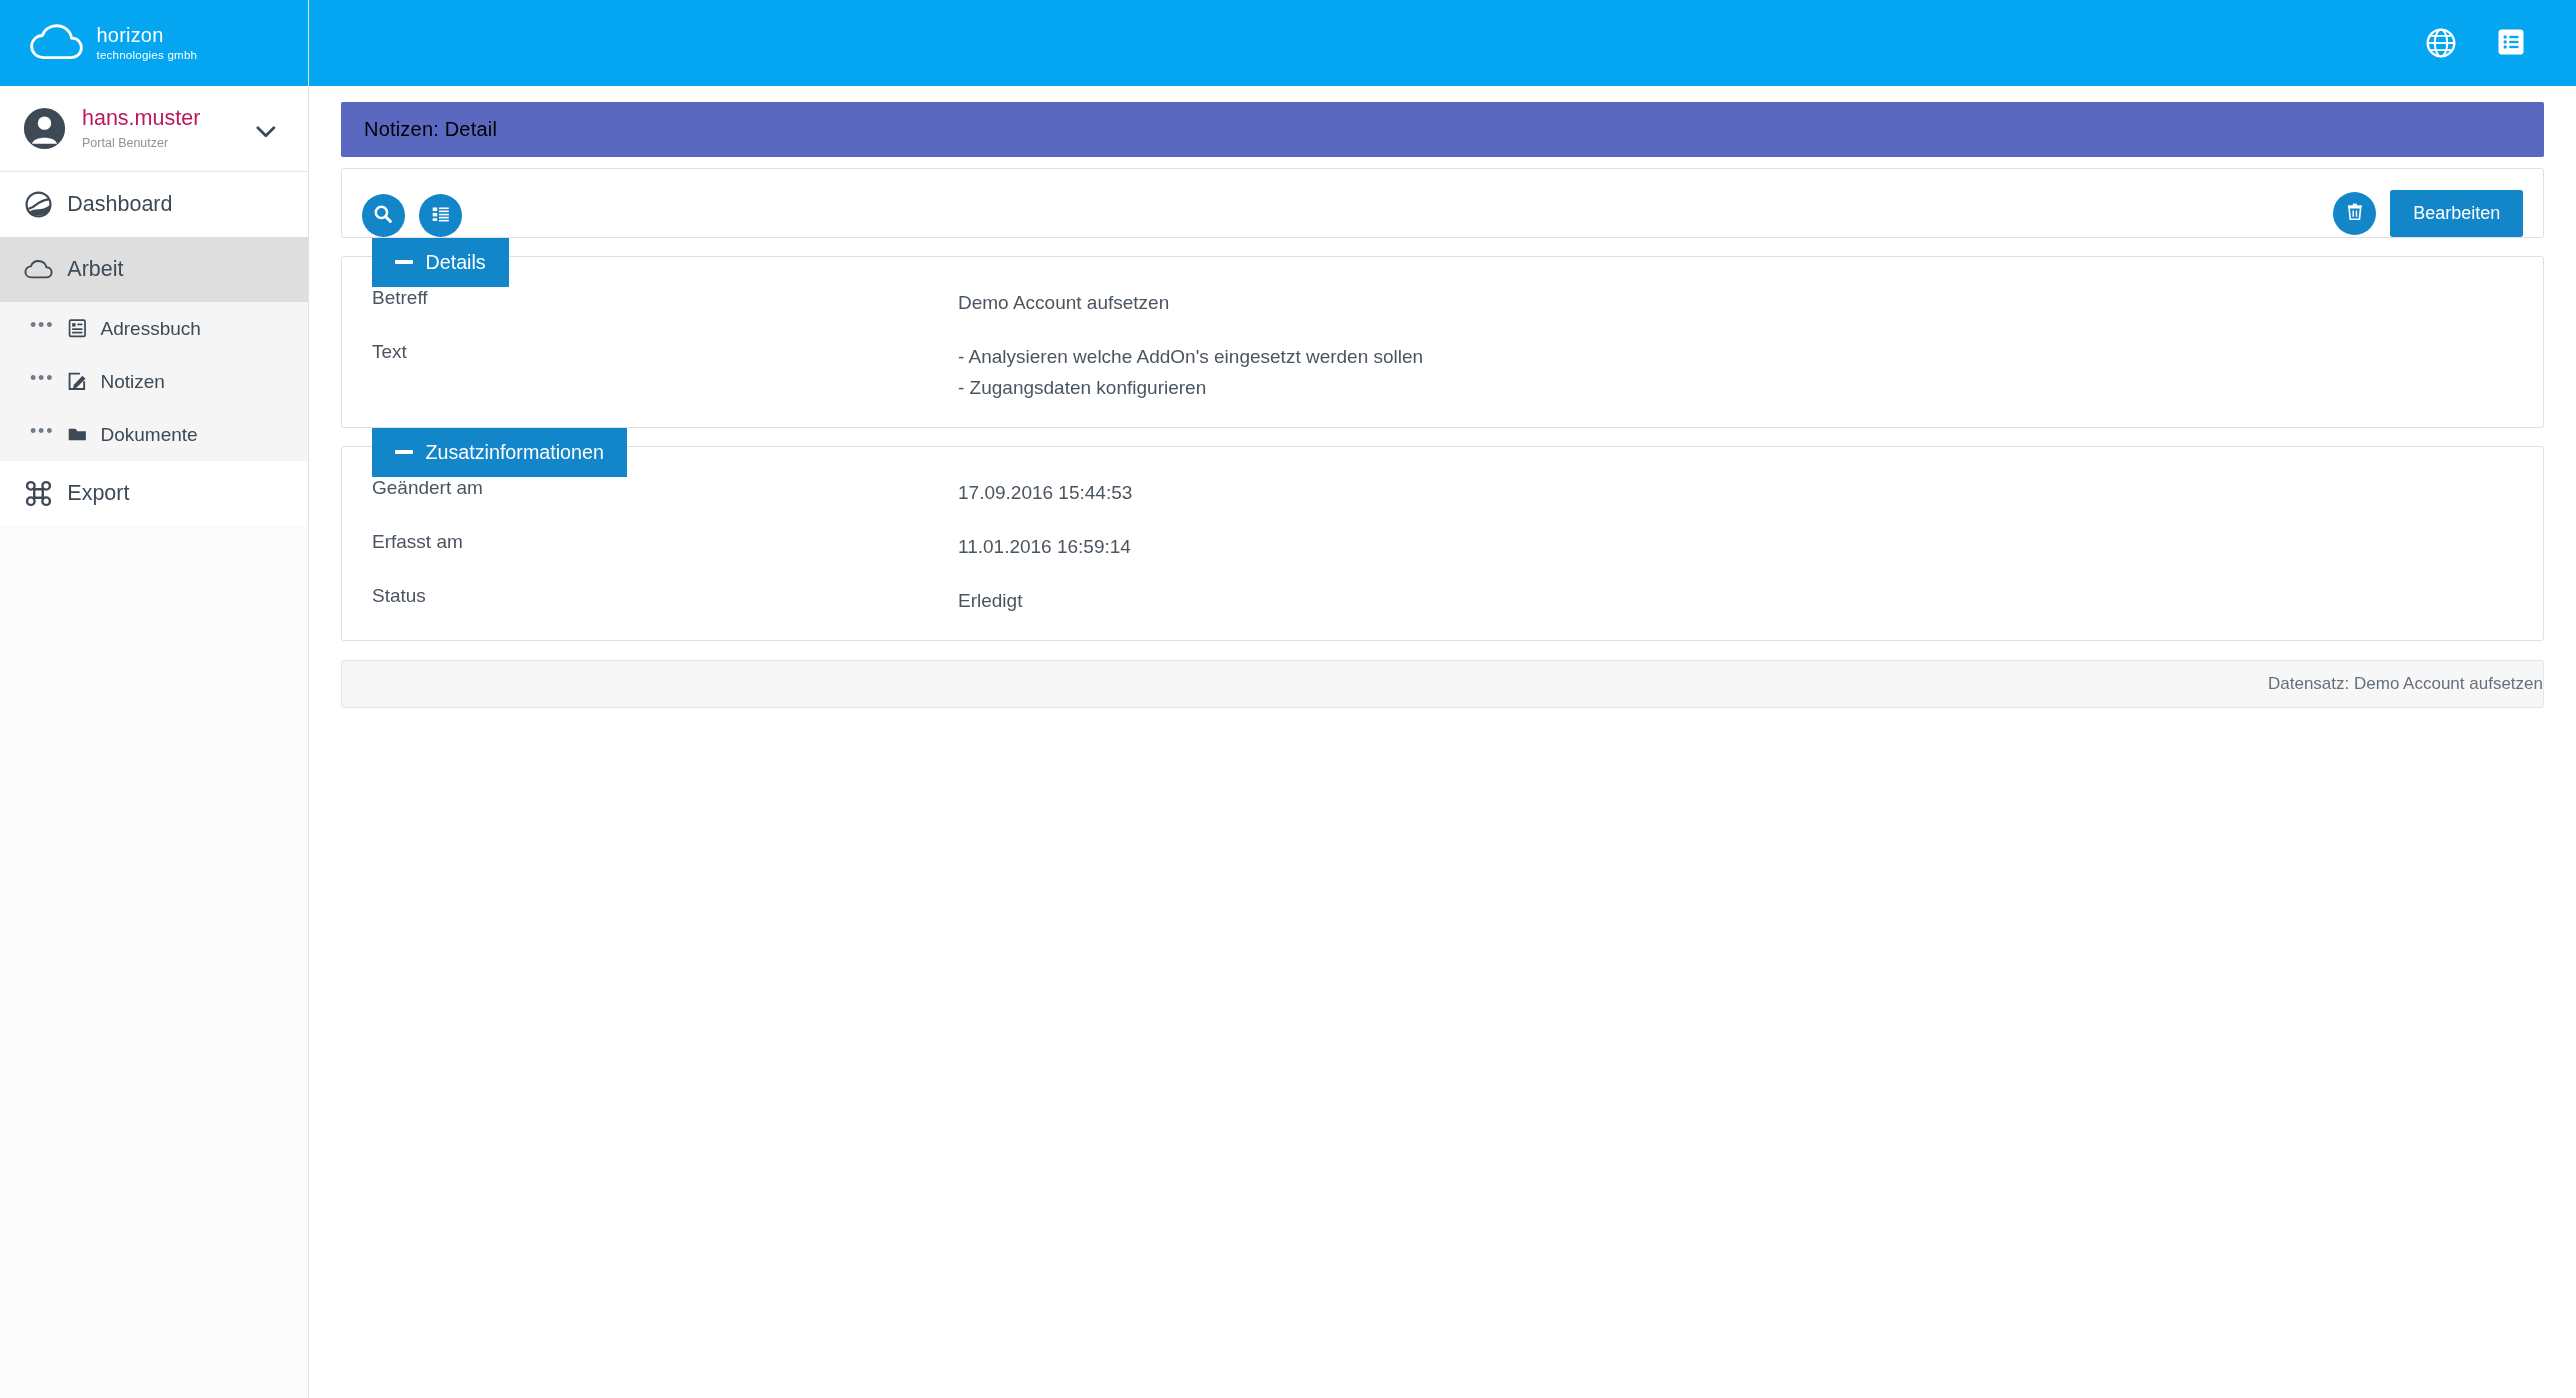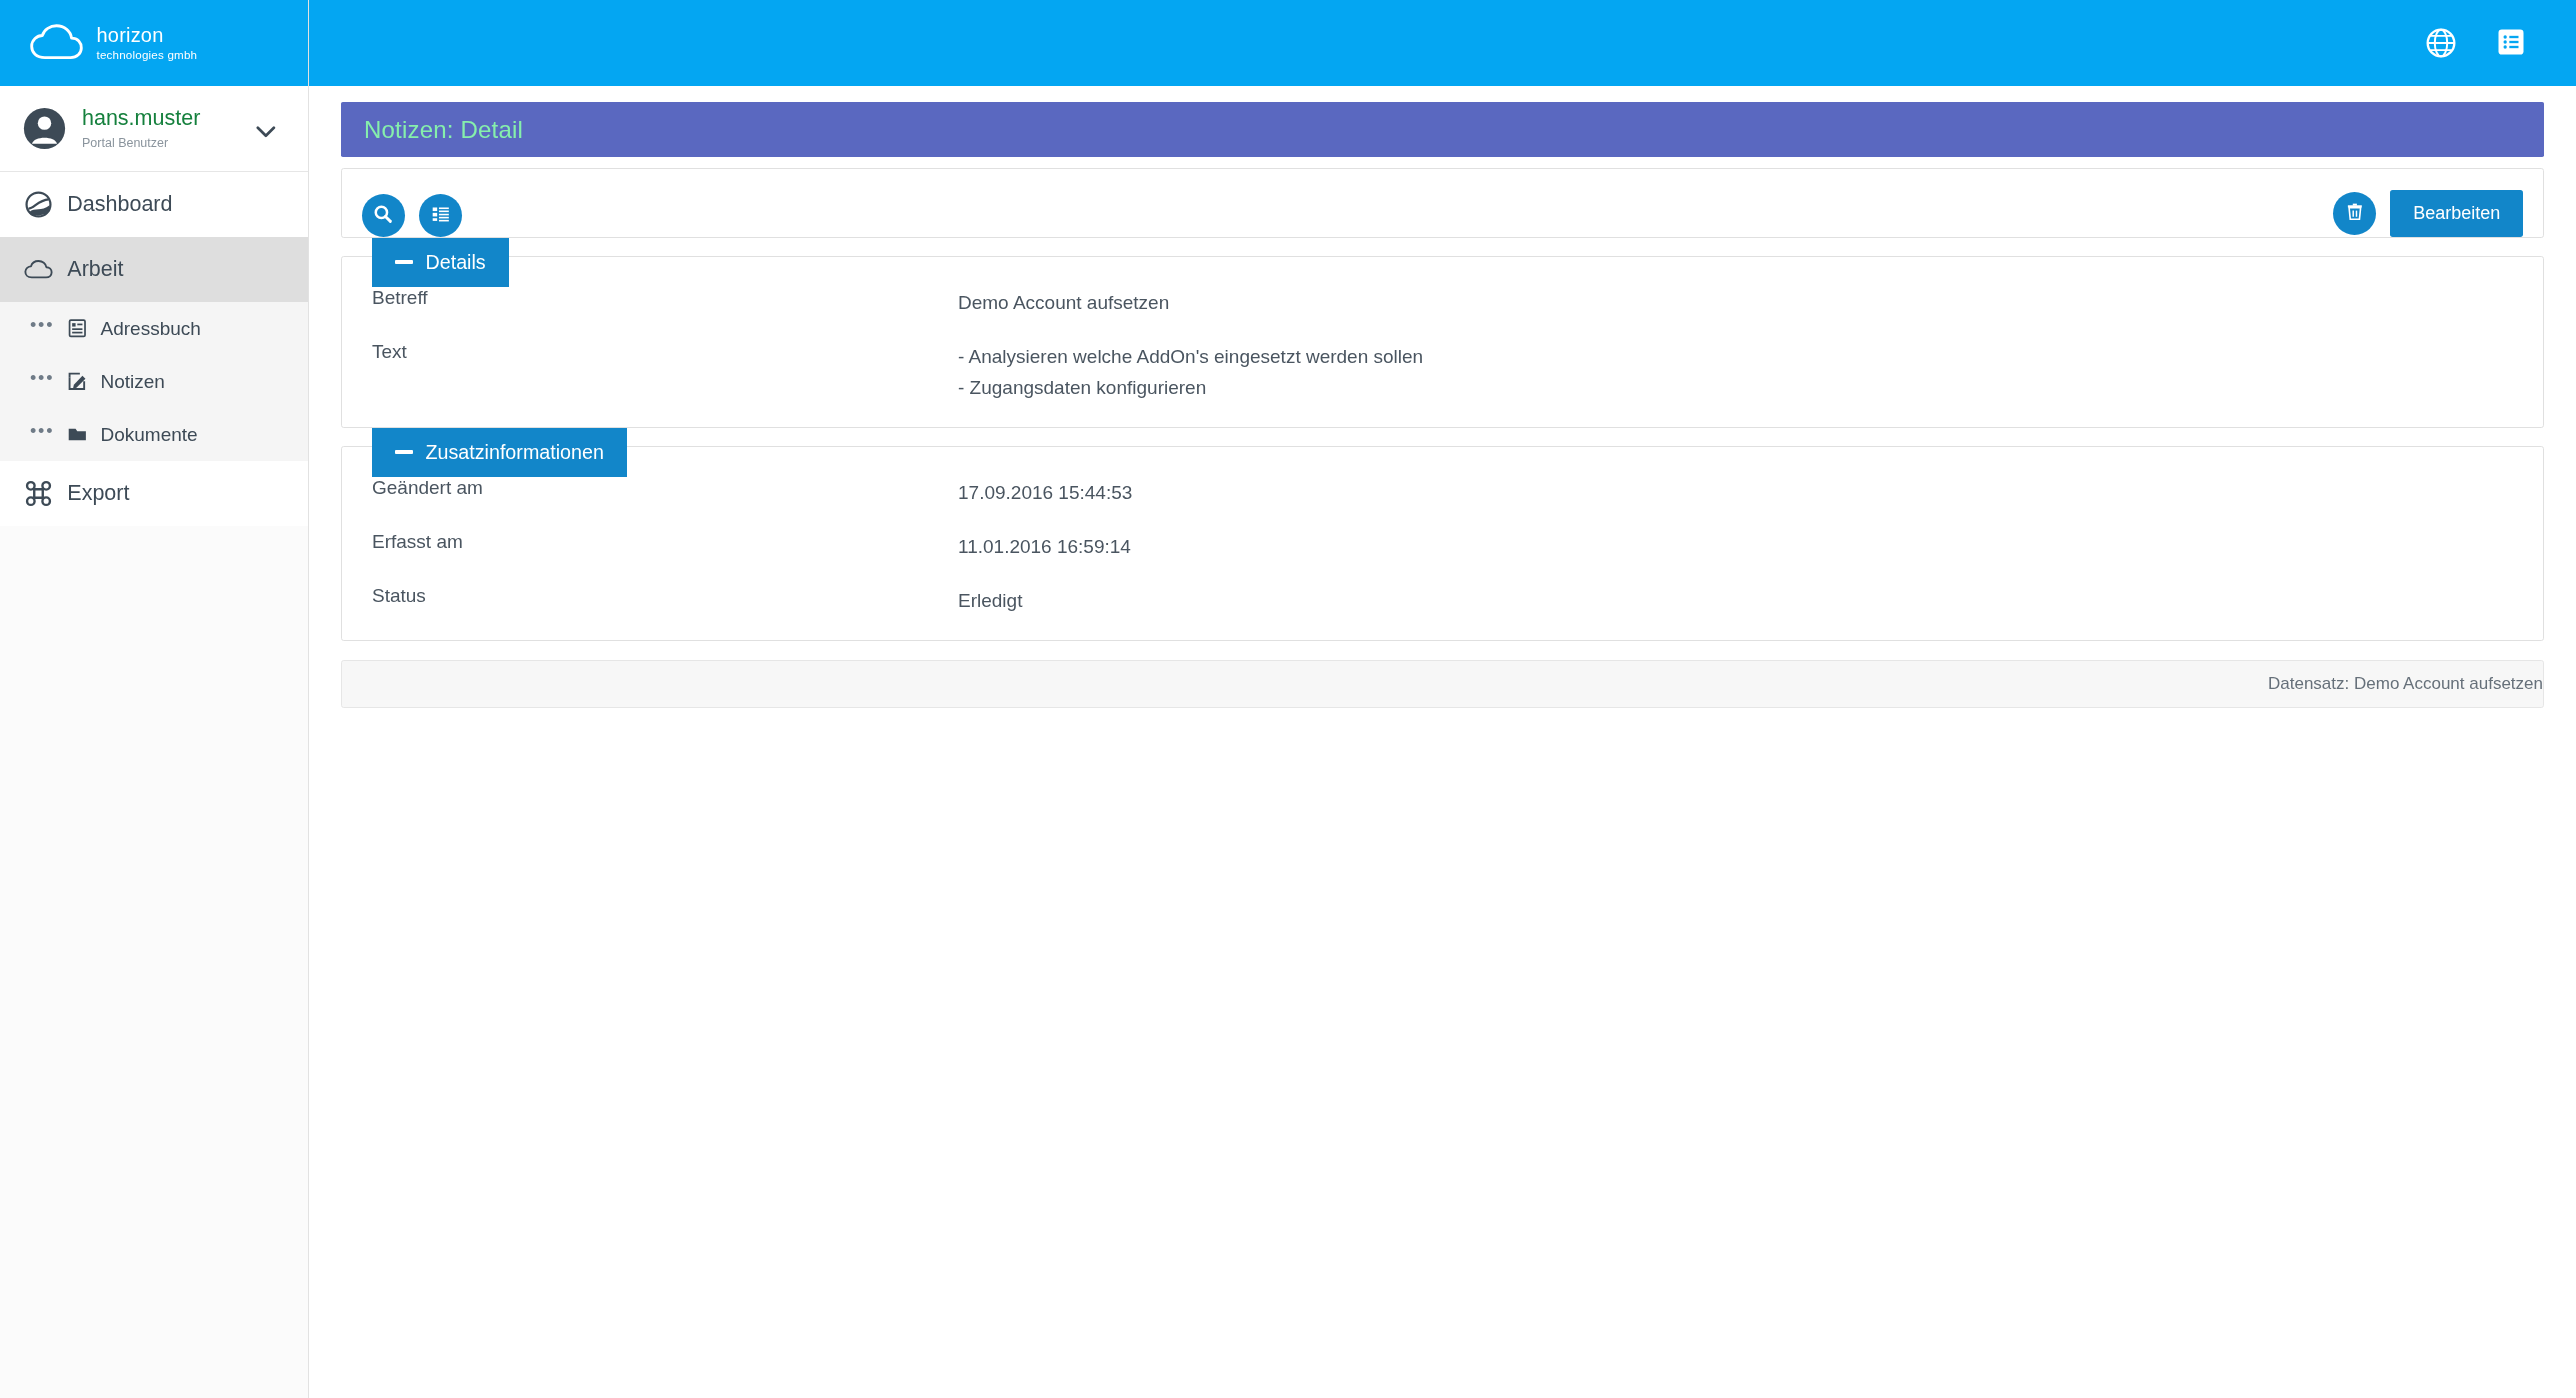--- a/index.html
+++ b/index.html
@@ -29,21 +29,21 @@
   .logo-sub { color: #ffffff; font-size: 11.6px; margin-top: 4.5px; letter-spacing: 0.2px; }
 
   .user-box {
     height: 86px; background: #ffffff;
     border-bottom: 0.9px solid #e6e6e6;
     display: flex; align-items: center; padding: 0 23px 0 23px;
     position: relative;
   }
   .avatar { width: 43px; height: 43px; flex: 0 0 43px; }
   .user-meta { margin-left: 16px; display: flex; flex-direction: column; }
-  .user-name { font-size: 21.5px; color: #15803d; line-height: 1.1; }
+  .user-name { font-size: 21.5px; color: #be185d; line-height: 1.1; }
   .user-role { font-size: 12.5px; color: #8a949d; margin-top: 6.3px; }
   .chev { position: absolute; right: 32px; top: 39px; }
 
   .nav { display: flex; flex-direction: column; }
   .nav-item {
     height: 65px; display: flex; align-items: center;
     padding-left: 23px; gap: 14.3px;
     font-size: 21.5px; color: #3d4a56; cursor: pointer;
     background: #ffffff;
   }
@@ -67,21 +67,21 @@
   }
   .topbar-icon { width: 32px; height: 32px; cursor: pointer; }
 
   .content { flex: 1; background: #ffffff; padding: 16px 32px 0 32px; }
 
   .page-title-bar {
     background: #5a68c0; height: 55px;
     display: flex; align-items: center; padding-left: 23px;
     border-radius: 1.8px;
   }
-  .page-title { color: #86efac; font-size: 24px; letter-spacing: 0.2px; }
+  .page-title { color: #000000; font-size: 20px; letter-spacing: 0.2px; }
 
   .card {
     background: #ffffff; border: 0.9px solid #e0e0e0;
     border-radius: 2.7px;
   }
   .toolbar-card {
     margin-top: 10.7px; height: 70px;
     display: flex; align-items: flex-end; justify-content: space-between;
     padding: 0 19.7px 0 19.7px;
   }

